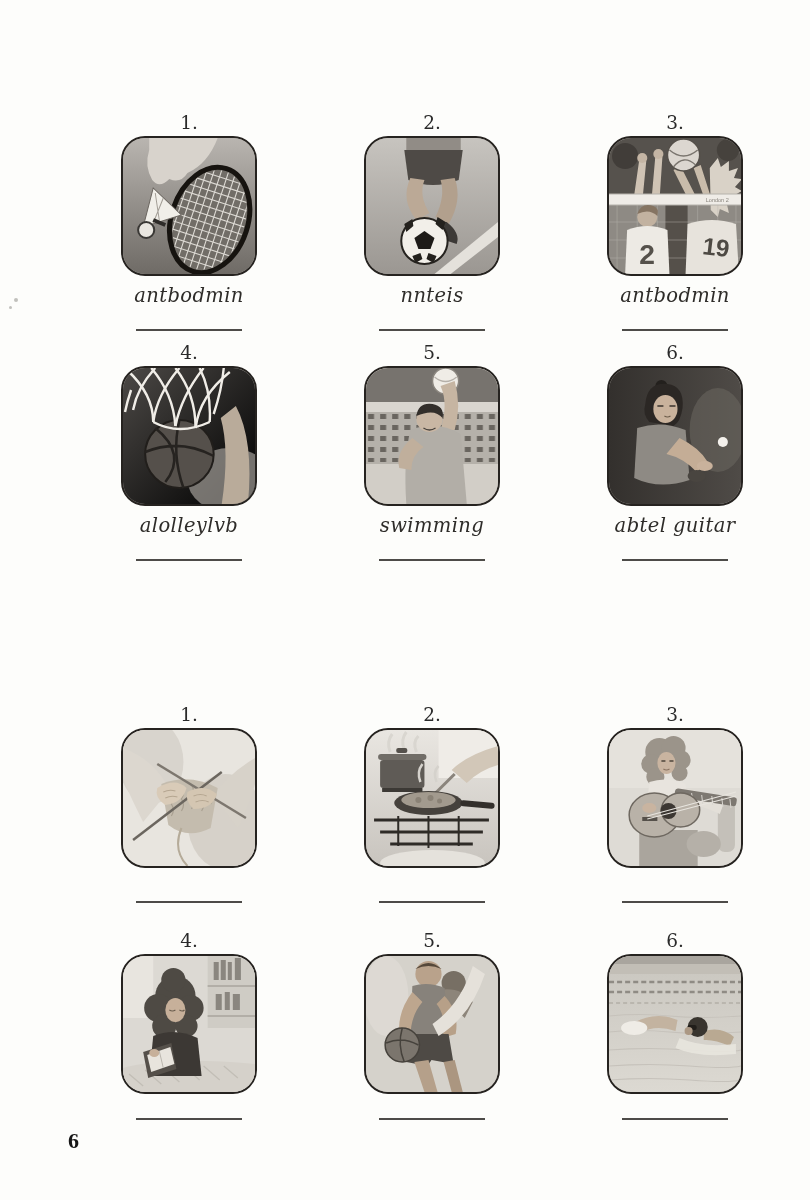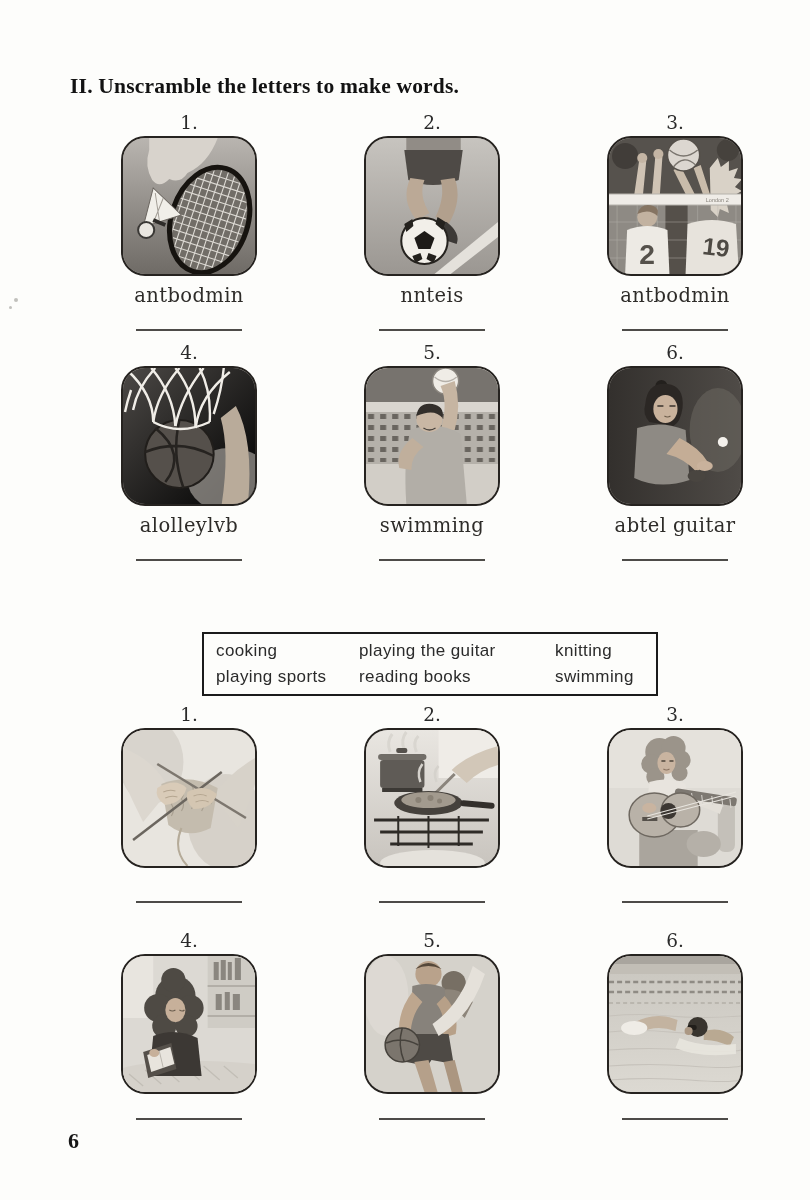--- a/index.html
+++ b/index.html
@@ -23,21 +23,21 @@
     line-height:22px; margin-bottom:2px;
   }
   .photo {
     width:136px; height:140px; box-sizing:border-box;
     border:2px solid #262320; border-radius:24px; overflow:hidden;
     background:#b3afa9;
   }
   .photo svg { display:block; width:100%; height:100%; }
   .word {
     margin-top:9px; font-family:"DejaVu Serif", serif;
-    font-size:19.5px; letter-spacing:0.4px; color:#2e2c29; line-height:22px;
+    font-size:19.5px; letter-spacing:0.4px; color:#2e2c29; line-height:22px;font-style:italic;
   }
   .blank { width:106px; height:2px; background:#4d4b48; }
   .blank.ex2 { margin-top:22px; }
   .blank.ex3a { margin-top:33px; }
   .blank.ex3b { margin-top:24px; }
   .frame {
     position:absolute; left:202px; top:632px; width:456px; height:64px;
     box-sizing:border-box; border:2px solid #1b1b1b; background:#fdfdfb;
     display:grid; grid-template-columns:143px 196px 1fr;
     align-content:space-evenly; padding-left:12px;
@@ -54,21 +54,20 @@
   text { font-family:"Liberation Sans", sans-serif; }
 </style>
 </head>
 <body>
 
 <div class="page">
 
   <div class="speck" style="left:14px;top:298px;width:4px;height:4px"></div>
   <div class="speck" style="left:9px;top:306px;width:3px;height:3px"></div>
 
-  <div class="heading" style="top:74px">II. Unscramble the letters to make words.</div>
 
   <div class="row" style="top:112px">
     <div class="cell">
       <div class="num">1.</div>
       <div class="photo">
         <svg viewBox="0 0 131 136" preserveAspectRatio="none">
           <defs>
             <linearGradient id="bgbad" x1="0" y1="0" x2="0" y2="1">
               <stop offset="0" stop-color="#b9b5b0"></stop>
                 <stop offset="0.55" stop-color="#8f8b86"></stop>
@@ -236,28 +235,20 @@
           <ellipse cx="87" cy="108" rx="9" ry="6" fill="#494540"></ellipse>
           <circle cx="113" cy="74" r="5" fill="#f4f1ec"></circle>
         </svg>
       </div>
       <div class="word">abtel guitar</div>
       <div class="blank ex2"></div>
     </div>
   </div>
 
 
-  <div class="frame">
-    <span>cooking</span>
-    <span>playing the guitar</span>
-    <span>knitting</span>
-    <span>playing sports</span>
-    <span>reading books</span>
-    <span>swimming</span>
-  </div>
 
   <div class="row" style="top:704px">
     <div class="cell">
       <div class="num">1.</div>
       <div class="photo">
         <svg viewBox="0 0 131 136" preserveAspectRatio="none">
           <rect width="131" height="136" fill="#e8e5df"></rect>
           <ellipse cx="28" cy="32" rx="32" ry="42" fill="#d8d4cd"></ellipse>
           <ellipse cx="102" cy="92" rx="38" ry="48" fill="#d2cec6" opacity="0.85"></ellipse>
           <path d="M0 18 Q32 30 46 60 L20 92 Q4 60 0 48 Z" fill="#dcd7cf"></path>

